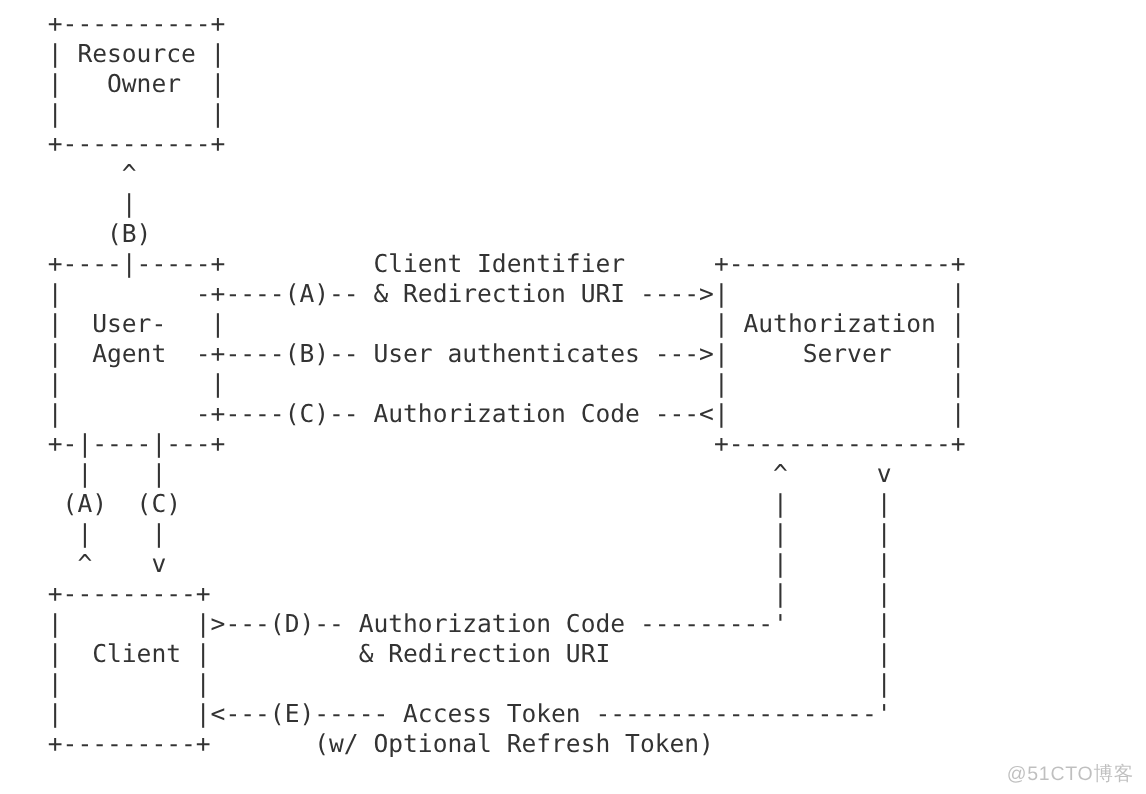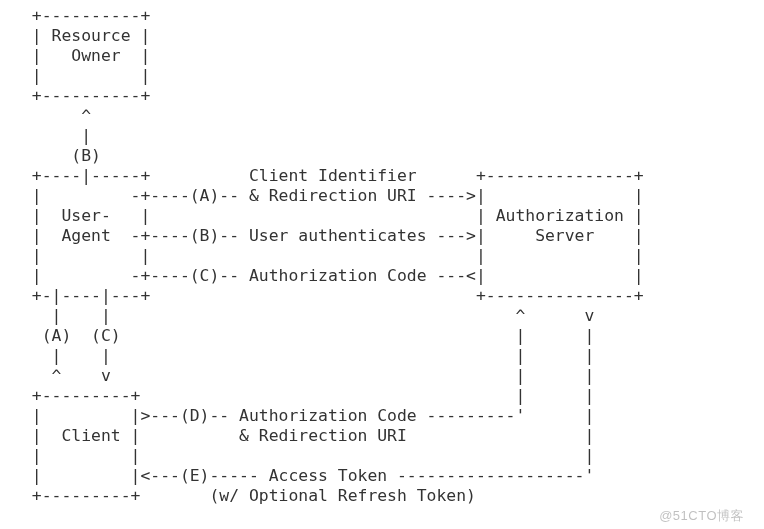--- a/index.html
+++ b/index.html
@@ -14,21 +14,21 @@
     font-family: "Menlo", "Consolas", "DejaVu Sans Mono", monospace;
     font-size: 16.4px;
     line-height: 20px;
     white-space: pre;
     color: #333333;
     margin: 0;
     padding: 6px 0 0 22px;
   }
   .watermark {
     position: absolute;
-    right: 20px;
+    right: 8px;
     bottom: 4px;
     font-family: Arial, "Helvetica Neue", sans-serif;
     font-size: 13px;
     color: rgba(0,0,0,0.25);
     letter-spacing: 0.5px;
   }
 </style>
 </head>
 <body>
 

